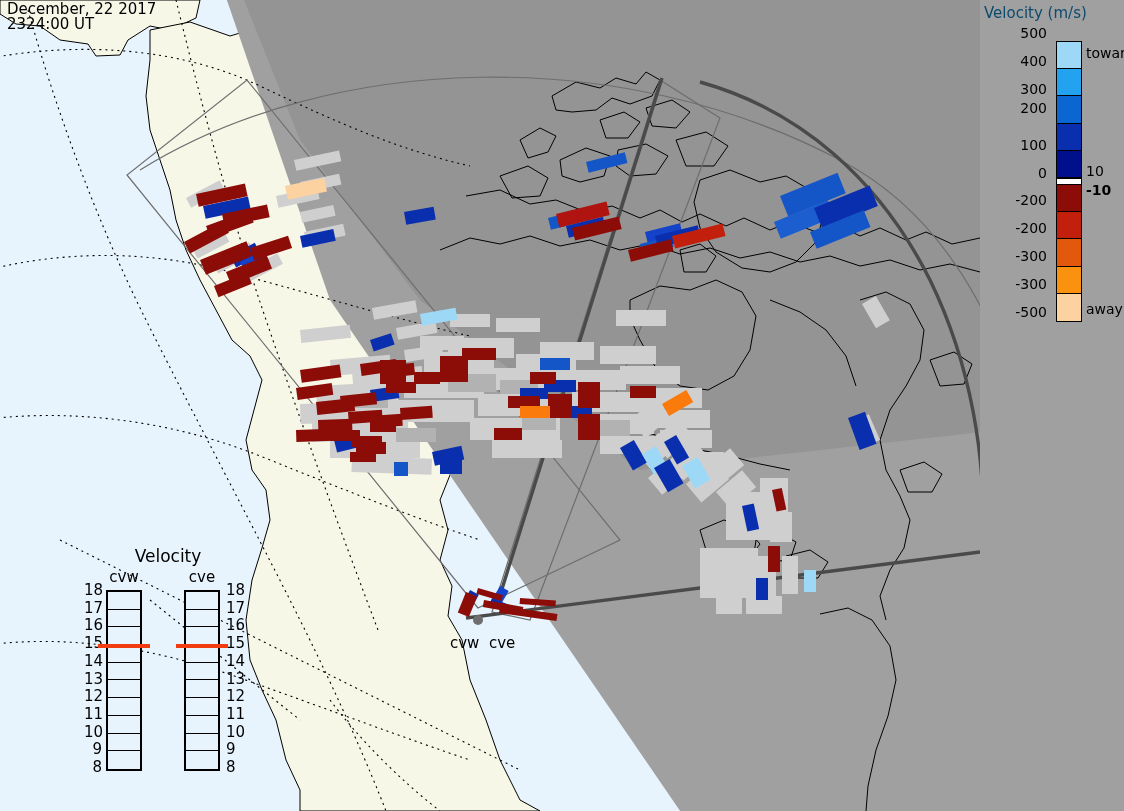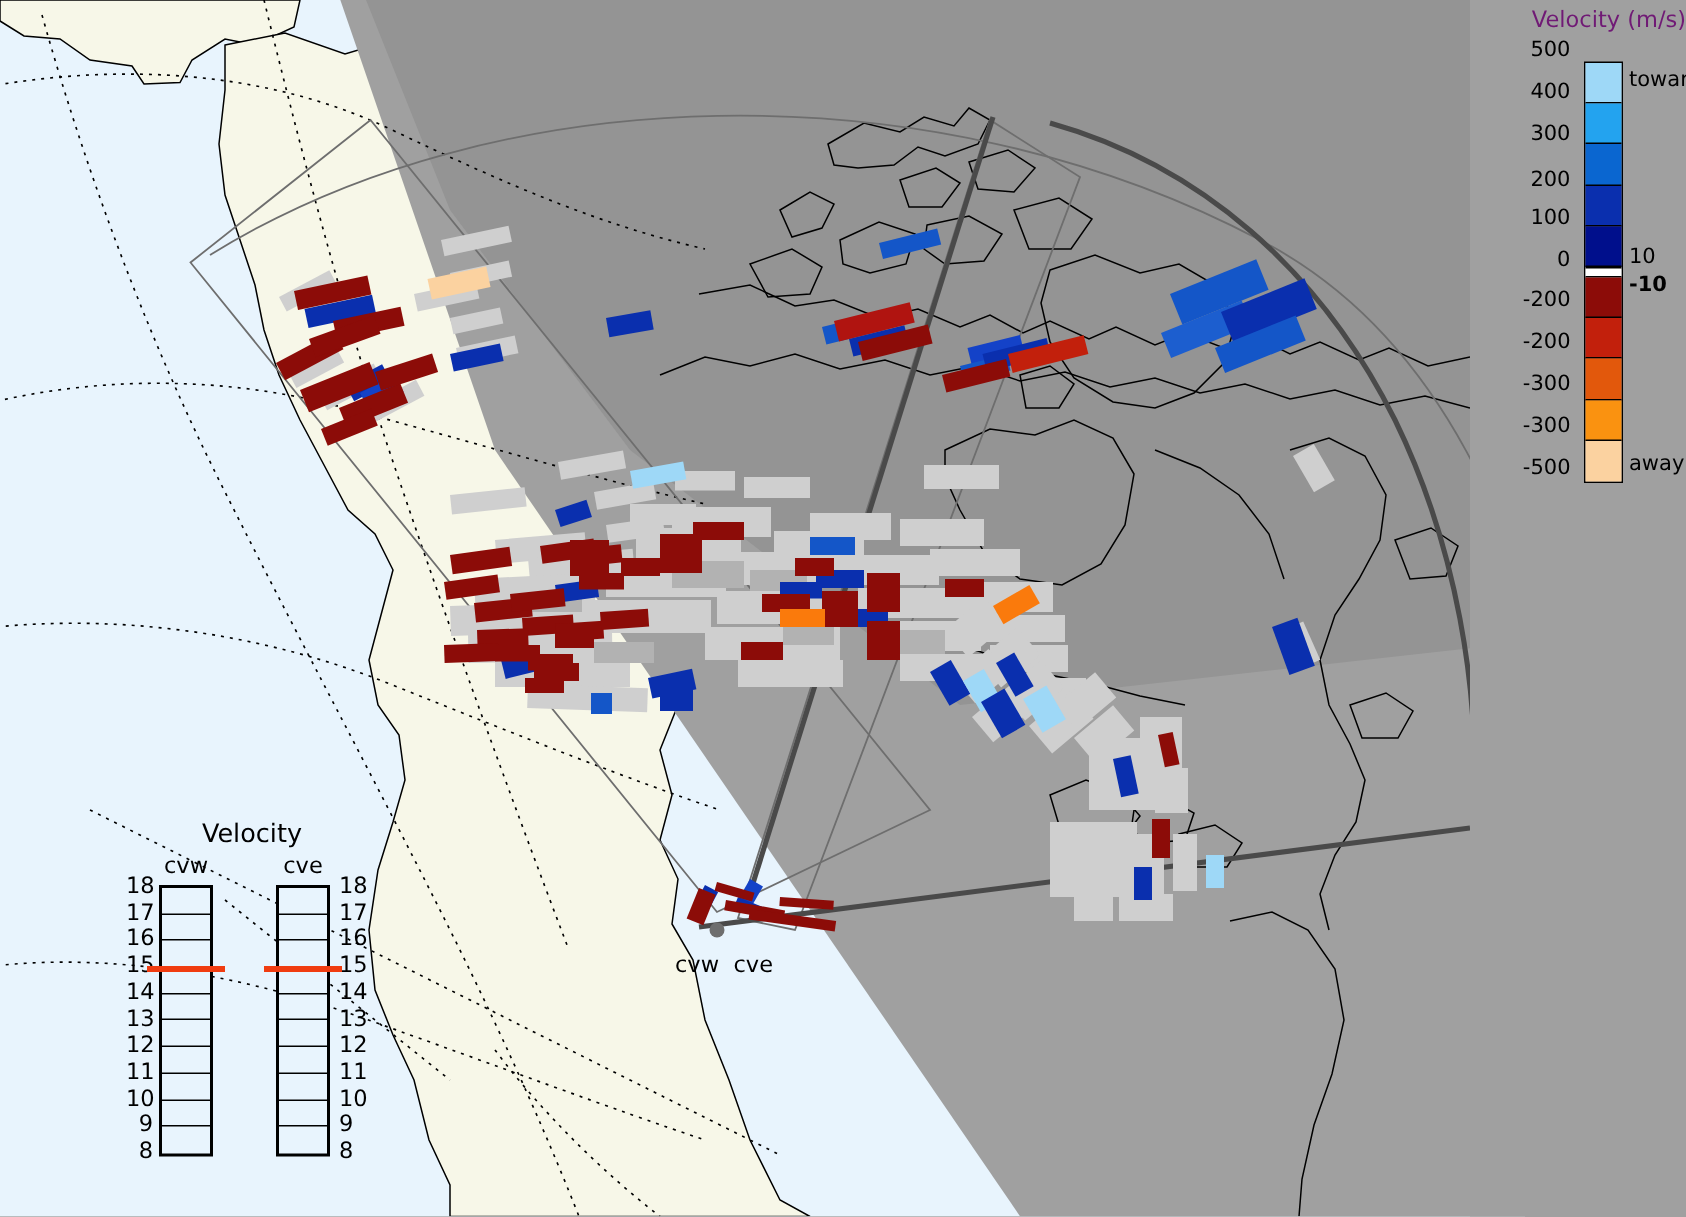--- a/index.html
+++ b/index.html
@@ -10,21 +10,21 @@
   #mapwrap{position:absolute;left:0;top:0;width:980px;height:811px;overflow:hidden;background:#e8f4fd;}
   #map{position:absolute;left:0;top:0;width:980px;height:811px;}
 
   
   #stamp{position:absolute;left:7px;top:2px;z-index:40;color:#000;
          font-size:15px;line-height:15px;letter-spacing:0px;}
   #stamp div{white-space:nowrap;}
 
   
   #cbar{position:absolute;left:980px;top:0;width:144px;height:811px;background:#a0a0a0;z-index:30;}
-  #cbar-title{position:absolute;left:4px;top:4px;width:140px;text-align:right;font-size:15px;color:#701a75;white-space:nowrap;}
+  #cbar-title{position:absolute;left:4px;top:4px;width:140px;text-align:left;font-size:15px;color:#0c4a6e;white-space:nowrap;}
   #cbar-strip{position:absolute;left:76px;top:41px;width:26px;height:281px;border:1px solid #000;box-sizing:border-box;}
   .cb-seg{width:100%;box-sizing:border-box;border-bottom:1px solid #000;}
   .cb-seg:last-child{border-bottom:none;}
   .cb-zero{height:7px;background:#ffffff;border-top:1px solid #000;border-bottom:1px solid #000;box-sizing:border-box;}
   #cbar-ticks{position:absolute;left:0px;top:33px;width:72px;}
   .cb-tick{position:absolute;right:5px;font-size:14px;color:#000;line-height:14px;text-align:right;white-space:nowrap;}
   .cb-side{position:absolute;left:106px;font-size:14px;color:#000;line-height:14px;white-space:nowrap;}
 
   
   #freq{position:absolute;left:88px;top:546px;width:160px;height:240px;z-index:35;}
@@ -341,20 +341,24 @@
           <rect x="466" y="592" width="12" height="22" fill="#8c0c08" transform="rotate(22 466 592)"></rect>
           <rect x="520" y="598" width="36" height="6" fill="#8c0c08" transform="rotate(4 520 598)"></rect>
         </g>
 
         <circle cx="478" cy="620" r="5" fill="#6e6e6e"></circle>
 
       </g>
     </svg>
   </div>
 
+  <div id="stamp">
+    <div>December, 22 2017</div>
+    <div>2324:00 UT</div>
+  </div>
 
   <div class="site-lab" style="left:450px;top:634px;">cvw</div>
   <div class="site-lab" style="left:489px;top:634px;">cve</div>
 
   <div id="freq">
     <div id="freq-title">Velocity</div>
 
     <div class="fq-col" style="left:0px;">
       <div class="fq-name" style="left:6px;">cvw</div>
       <div class="fq-bar" id="fqbar0" style="left:18px;">
@@ -428,21 +432,21 @@
         <div class="cb-seg" style="height: 27.2px; background: rgb(140, 12, 8);"></div>
         <div class="cb-seg" style="height: 27.2px; background: rgb(194, 32, 12);"></div>
         <div class="cb-seg" style="height: 27.2px; background: rgb(226, 88, 12);"></div>
         <div class="cb-seg" style="height: 27.2px; background: rgb(250, 146, 16);"></div>
         <div class="cb-seg" style="height: 27.2px; background: rgb(251, 210, 160);"></div>
       </div>
     <div id="cbar-ticks">
         <div class="cb-tick" style="top: -7px;">500</div>
         <div class="cb-tick" style="top: 20.9px;">400</div>
         <div class="cb-tick" style="top: 48.8px;">300</div>
-        <div class="cb-tick" style="top: 80px;">200</div>
+        <div class="cb-tick" style="top: 68px;">200</div>
         <div class="cb-tick" style="top: 104.6px;">100</div>
         <div class="cb-tick" style="top: 132.5px;">0</div>
         <div class="cb-tick" style="top: 160.4px;">-200</div>
         <div class="cb-tick" style="top: 188.3px;">-200</div>
         <div class="cb-tick" style="top: 216.2px;">-300</div>
         <div class="cb-tick" style="top: 244.1px;">-300</div>
         <div class="cb-tick" style="top: 272px;">-500</div>
       </div>
     <div class="cb-side" style="top:46px;">toward</div>
     <div class="cb-side" style="top:164px;">10</div>

